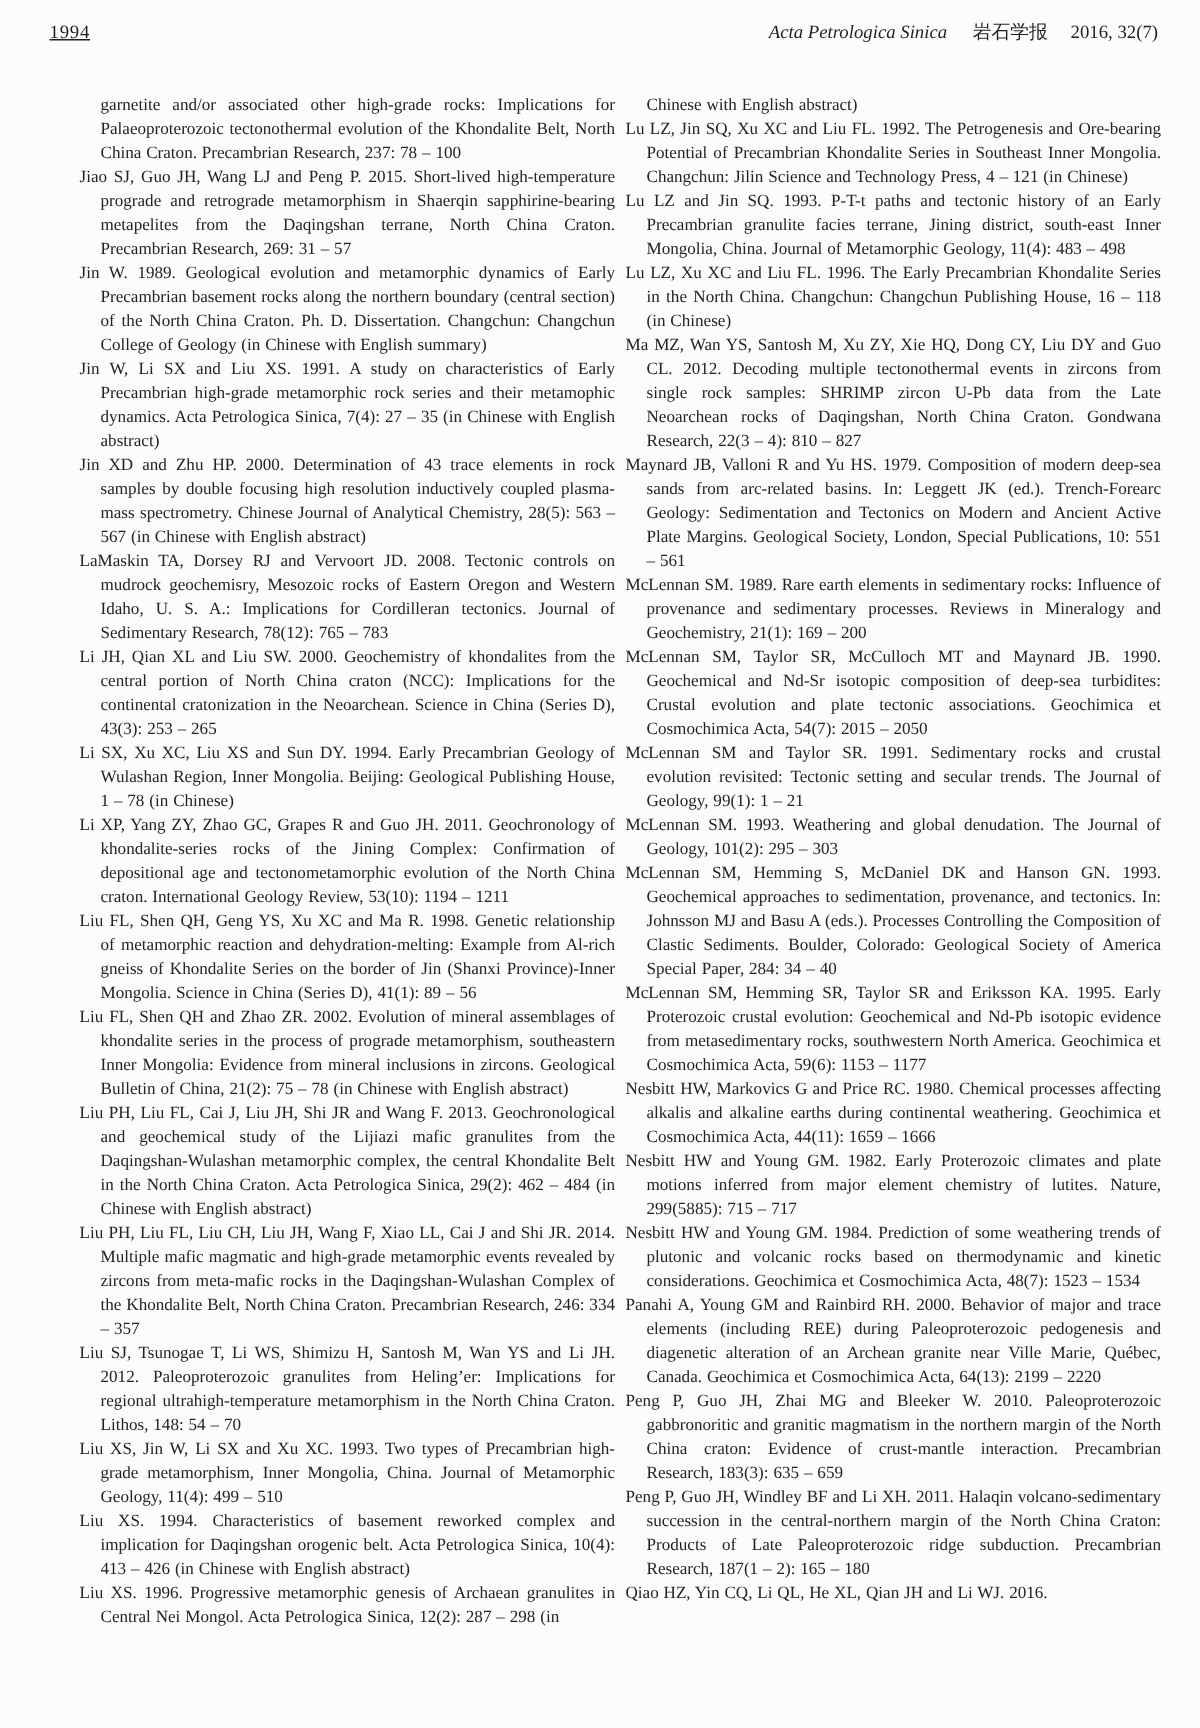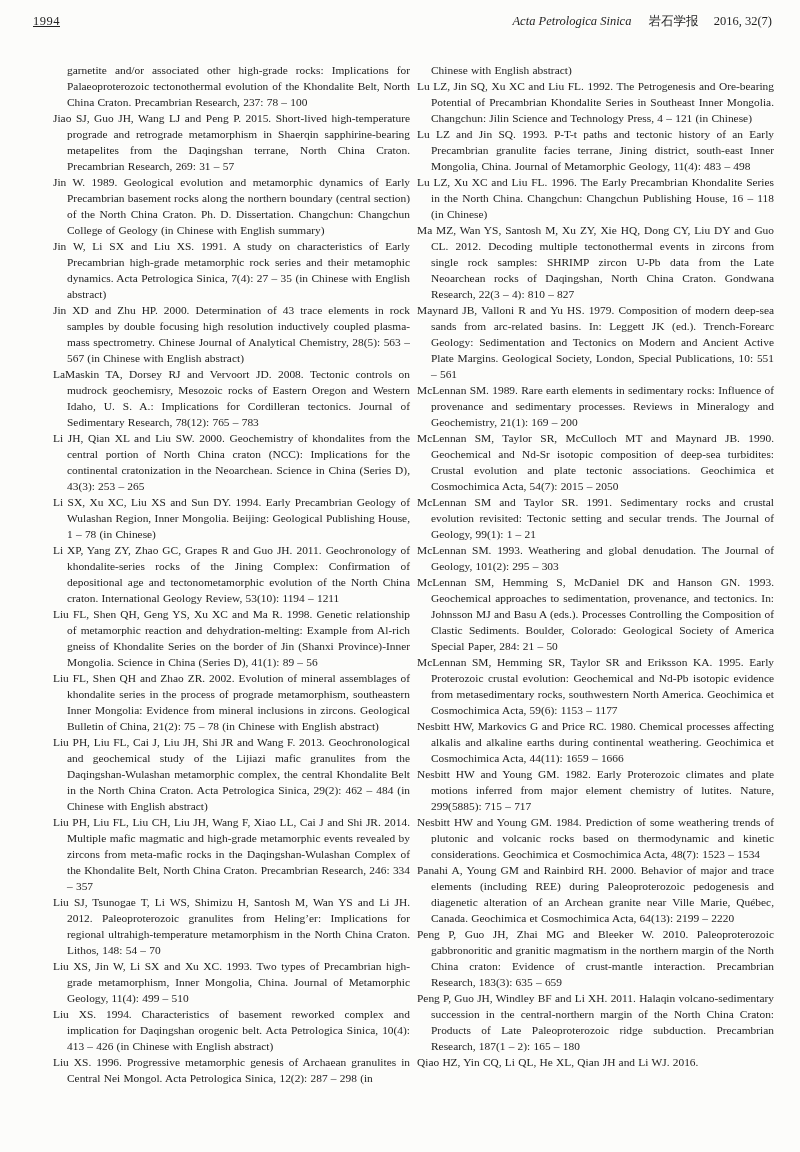--- a/index.html
+++ b/index.html
@@ -98,21 +98,21 @@
       <p class="ref cont">Chinese with English abstract)</p>
       <p class="ref">Lu LZ, Jin SQ, Xu XC and Liu FL. 1992. The Petrogenesis and Ore-bearing Potential of Precambrian Khondalite Series in Southeast Inner Mongolia. Changchun: Jilin Science and Technology Press, 4 – 121 (in Chinese)</p>
       <p class="ref">Lu LZ and Jin SQ. 1993. P-T-t paths and tectonic history of an Early Precambrian granulite facies terrane, Jining district, south-east Inner Mongolia, China. Journal of Metamorphic Geology, 11(4): 483 – 498</p>
       <p class="ref">Lu LZ, Xu XC and Liu FL. 1996. The Early Precambrian Khondalite Series in the North China. Changchun: Changchun Publishing House, 16 – 118 (in Chinese)</p>
       <p class="ref">Ma MZ, Wan YS, Santosh M, Xu ZY, Xie HQ, Dong CY, Liu DY and Guo CL. 2012. Decoding multiple tectonothermal events in zircons from single rock samples: SHRIMP zircon U-Pb data from the Late Neoarchean rocks of Daqingshan, North China Craton. Gondwana Research, 22(3 – 4): 810 – 827</p>
       <p class="ref">Maynard JB, Valloni R and Yu HS. 1979. Composition of modern deep-sea sands from arc-related basins. In: Leggett JK (ed.). Trench-Forearc Geology: Sedimentation and Tectonics on Modern and Ancient Active Plate Margins. Geological Society, London, Special Publications, 10: 551 – 561</p>
       <p class="ref">McLennan SM. 1989. Rare earth elements in sedimentary rocks: Influence of provenance and sedimentary processes. Reviews in Mineralogy and Geochemistry, 21(1): 169 – 200</p>
       <p class="ref">McLennan SM, Taylor SR, McCulloch MT and Maynard JB. 1990. Geochemical and Nd-Sr isotopic composition of deep-sea turbidites: Crustal evolution and plate tectonic associations. Geochimica et Cosmochimica Acta, 54(7): 2015 – 2050</p>
       <p class="ref">McLennan SM and Taylor SR. 1991. Sedimentary rocks and crustal evolution revisited: Tectonic setting and secular trends. The Journal of Geology, 99(1): 1 – 21</p>
       <p class="ref">McLennan SM. 1993. Weathering and global denudation. The Journal of Geology, 101(2): 295 – 303</p>
-      <p class="ref">McLennan SM, Hemming S, McDaniel DK and Hanson GN. 1993. Geochemical approaches to sedimentation, provenance, and tectonics. In: Johnsson MJ and Basu A (eds.). Processes Controlling the Composition of Clastic Sediments. Boulder, Colorado: Geological Society of America Special Paper, 284: 21 – 50</p>
+      <p class="ref">McLennan SM, Hemming S, McDaniel DK and Hanson GN. 1993. Geochemical approaches to sedimentation, provenance, and tectonics. In: Johnsson MJ and Basu A (eds.). Processes Controlling the Composition of Clastic Sediments. Boulder, Colorado: Geological Society of America Special Paper, 284: 34 – 40</p>
       <p class="ref">McLennan SM, Hemming SR, Taylor SR and Eriksson KA. 1995. Early Proterozoic crustal evolution: Geochemical and Nd-Pb isotopic evidence from metasedimentary rocks, southwestern North America. Geochimica et Cosmochimica Acta, 59(6): 1153 – 1177</p>
       <p class="ref">Nesbitt HW, Markovics G and Price RC. 1980. Chemical processes affecting alkalis and alkaline earths during continental weathering. Geochimica et Cosmochimica Acta, 44(11): 1659 – 1666</p>
       <p class="ref">Nesbitt HW and Young GM. 1982. Early Proterozoic climates and plate motions inferred from major element chemistry of lutites. Nature, 299(5885): 715 – 717</p>
       <p class="ref">Nesbitt HW and Young GM. 1984. Prediction of some weathering trends of plutonic and volcanic rocks based on thermodynamic and kinetic considerations. Geochimica et Cosmochimica Acta, 48(7): 1523 – 1534</p>
       <p class="ref">Panahi A, Young GM and Rainbird RH. 2000. Behavior of major and trace elements (including REE) during Paleoproterozoic pedogenesis and diagenetic alteration of an Archean granite near Ville Marie, Québec, Canada. Geochimica et Cosmochimica Acta, 64(13): 2199 – 2220</p>
       <p class="ref">Peng P, Guo JH, Zhai MG and Bleeker W. 2010. Paleoproterozoic gabbronoritic and granitic magmatism in the northern margin of the North China craton: Evidence of crust-mantle interaction. Precambrian Research, 183(3): 635 – 659</p>
       <p class="ref">Peng P, Guo JH, Windley BF and Li XH. 2011. Halaqin volcano-sedimentary succession in the central-northern margin of the North China Craton: Products of Late Paleoproterozoic ridge subduction. Precambrian Research, 187(1 – 2): 165 – 180</p>
       <p class="ref">Qiao HZ, Yin CQ, Li QL, He XL, Qian JH and Li WJ. 2016.</p>
     </div>
 

